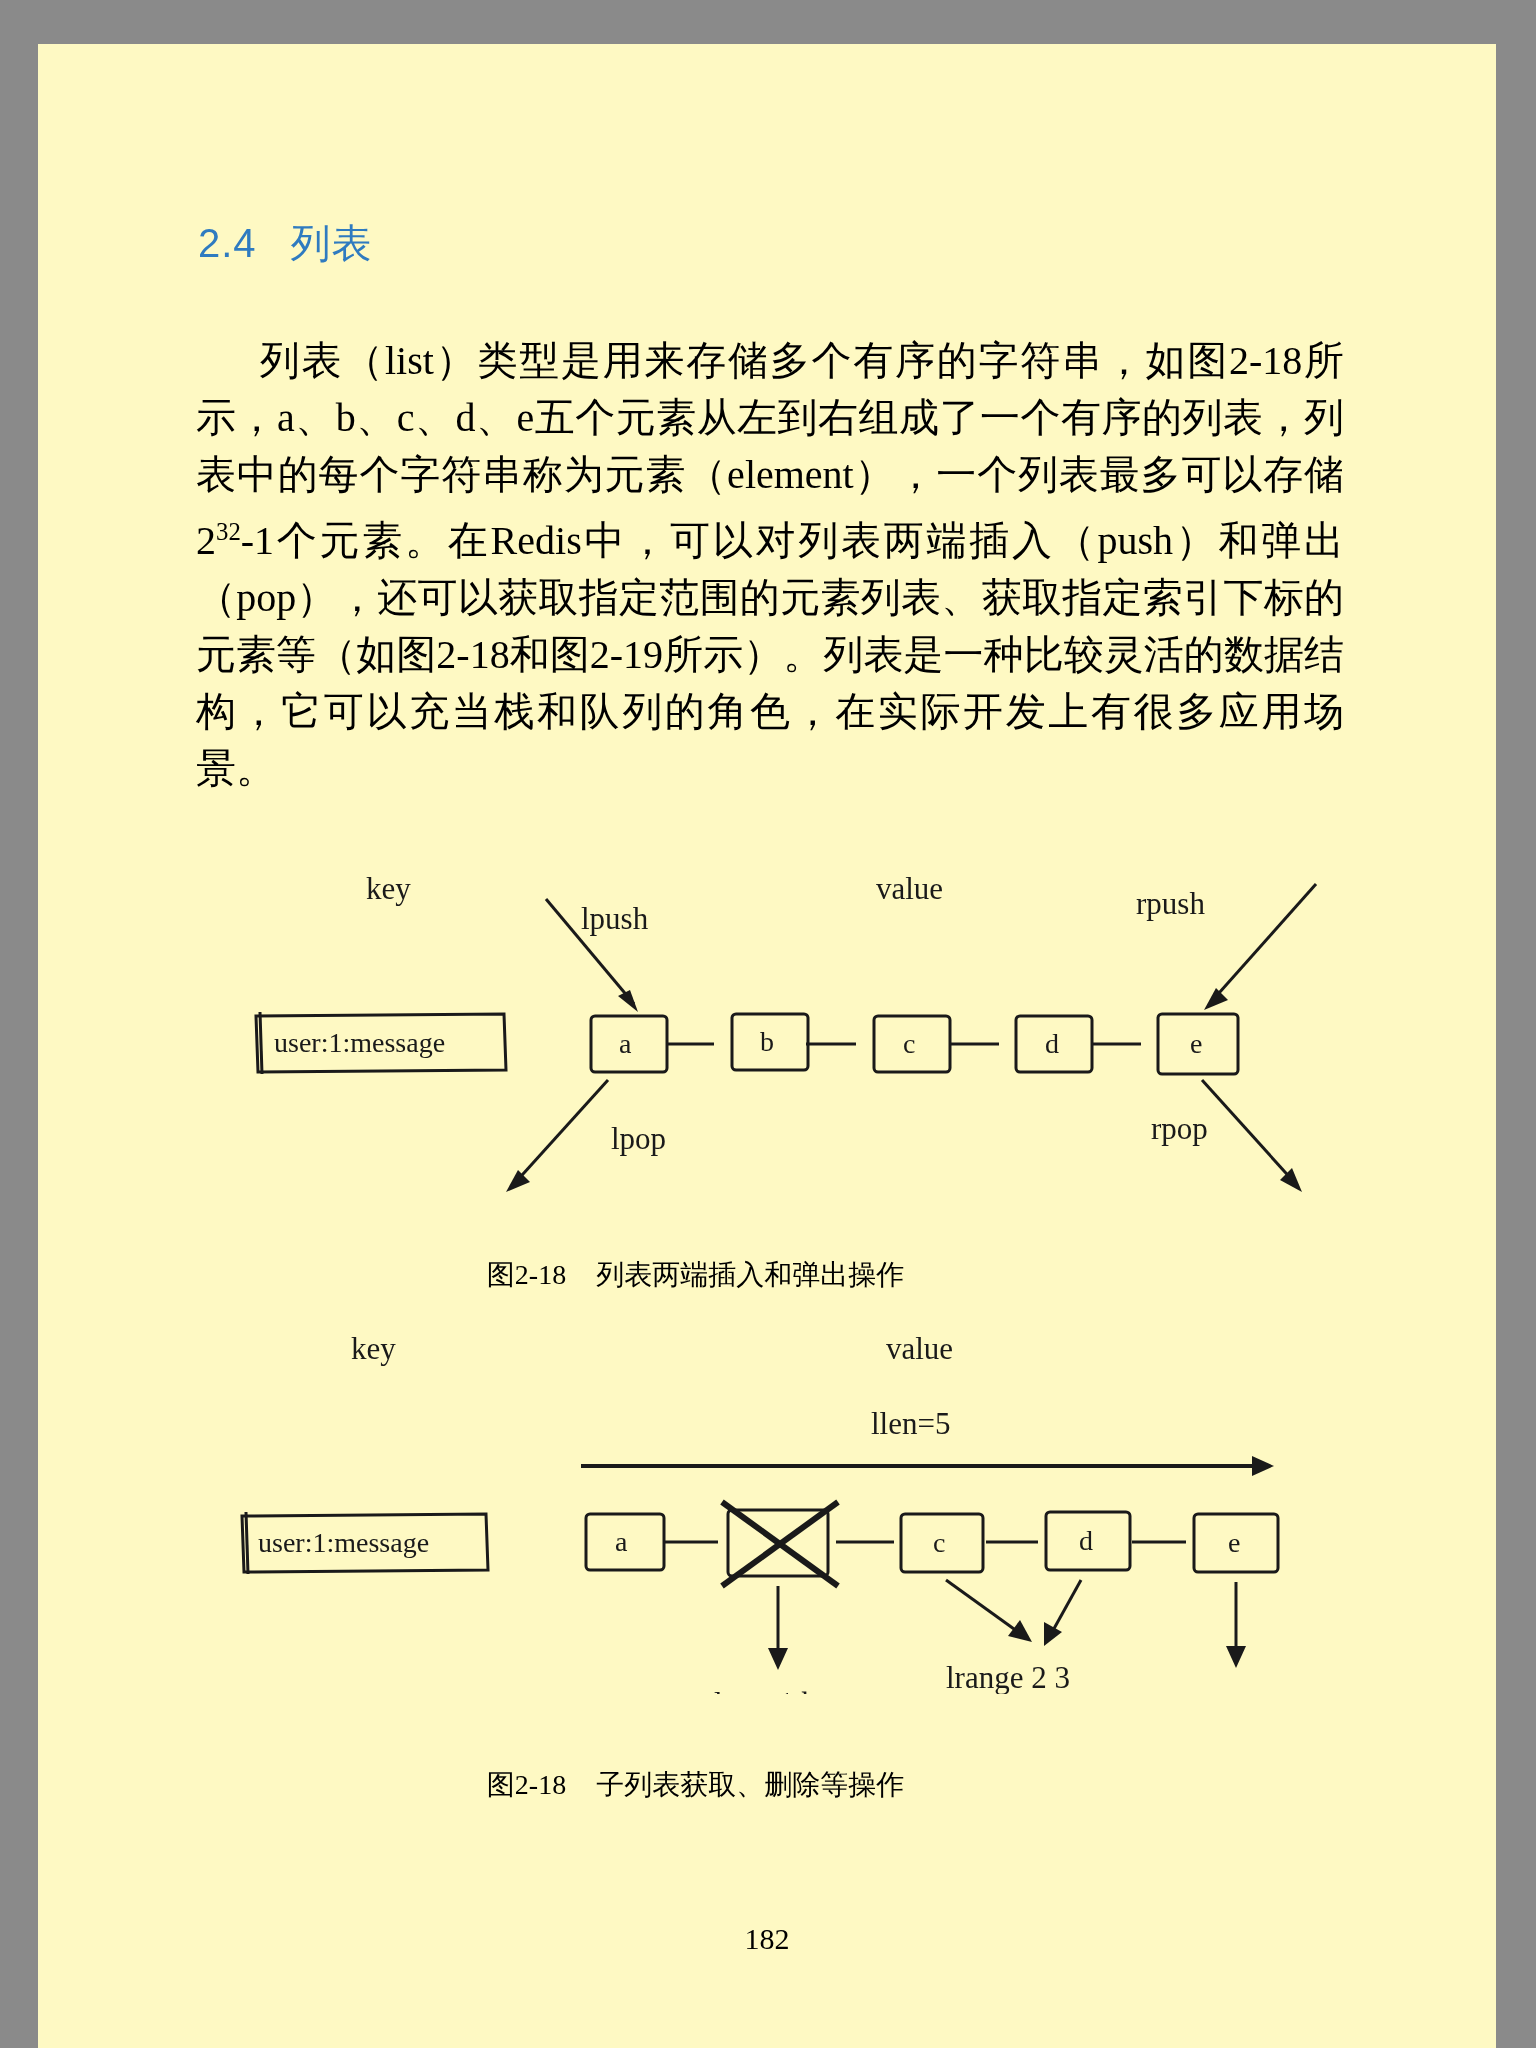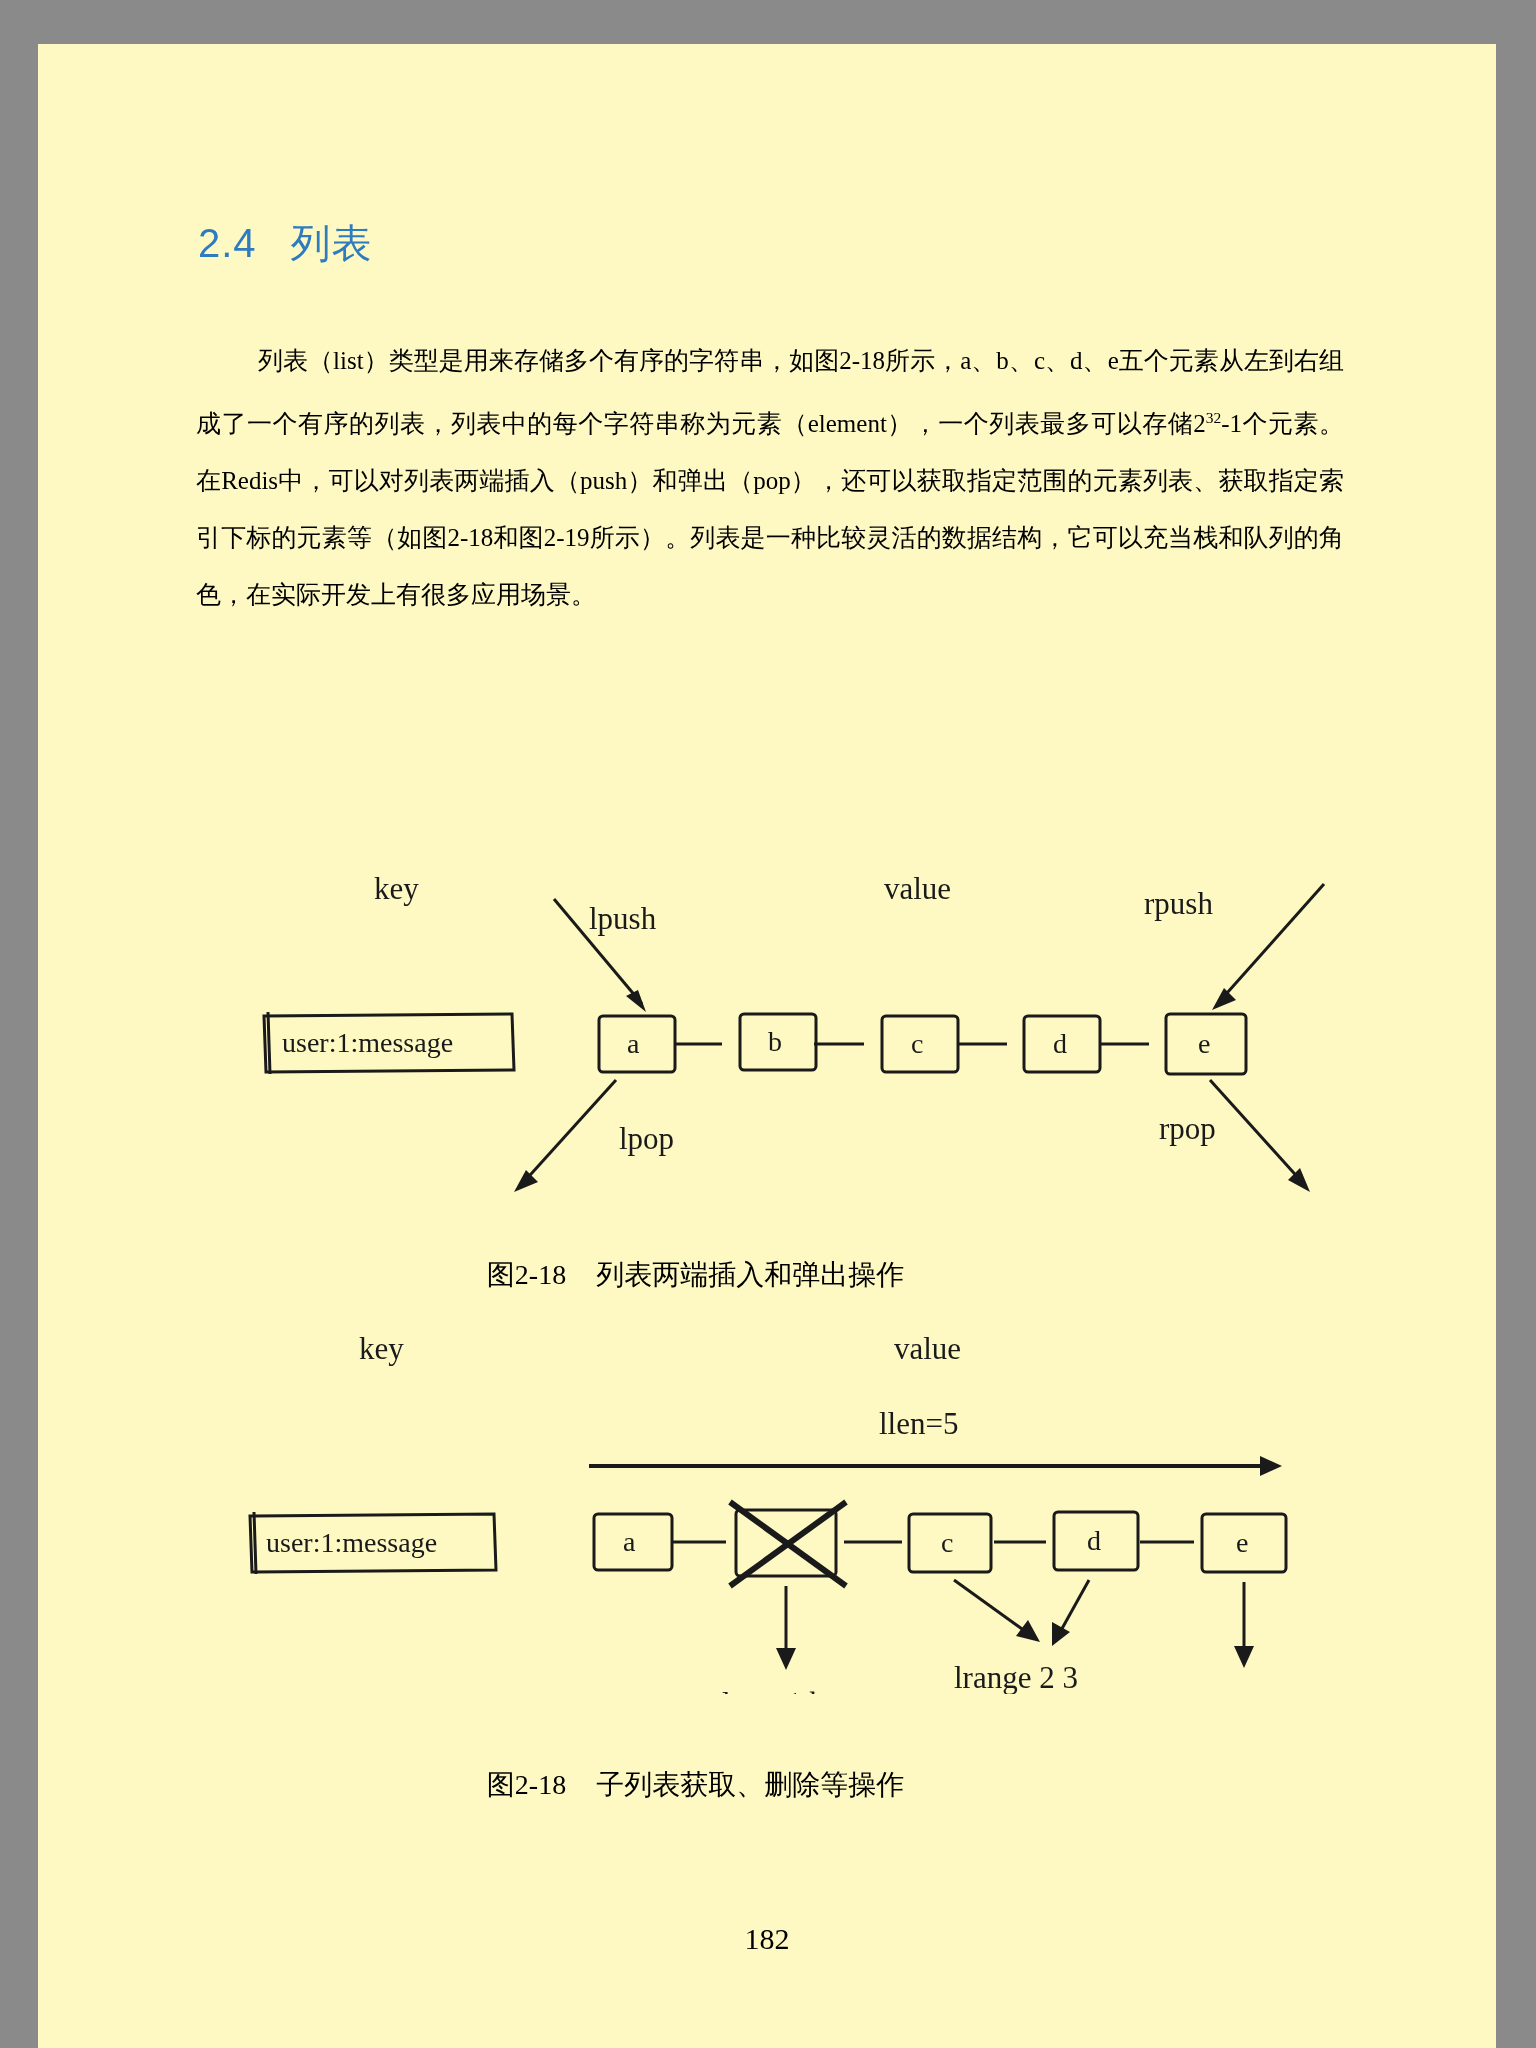--- a/index.html
+++ b/index.html
@@ -39,34 +39,34 @@
     letter-spacing: 1px;
     white-space: nowrap;
   }
   .section-title .num { margin-right: 34px; }
 
   .para {
     position: absolute;
     left: 158px;
     top: 288px;
     width: 1148px;
-    font-size: 25px;
+    font-size: 40px;
     line-height: 57px;
     color: #000;
     text-align: justify;
     text-justify: inter-ideograph;
     font-family: "Liberation Serif", serif;
   }
   .para .indent { display: inline-block; width: 62px; }
   sup { font-size: 0.62em; vertical-align: super; }
 
   
   .fig {
     position: absolute;
-    left: 16px;
+    left: 8px;
     width: 1482px;
   }
   #fig1 { top: 800px; height: 400px; }
   #fig2 { top: 1270px; height: 380px; }
 
   .caption {
     position: absolute;
     width: 1315px;
     text-align: center;
     font-size: 28px;

